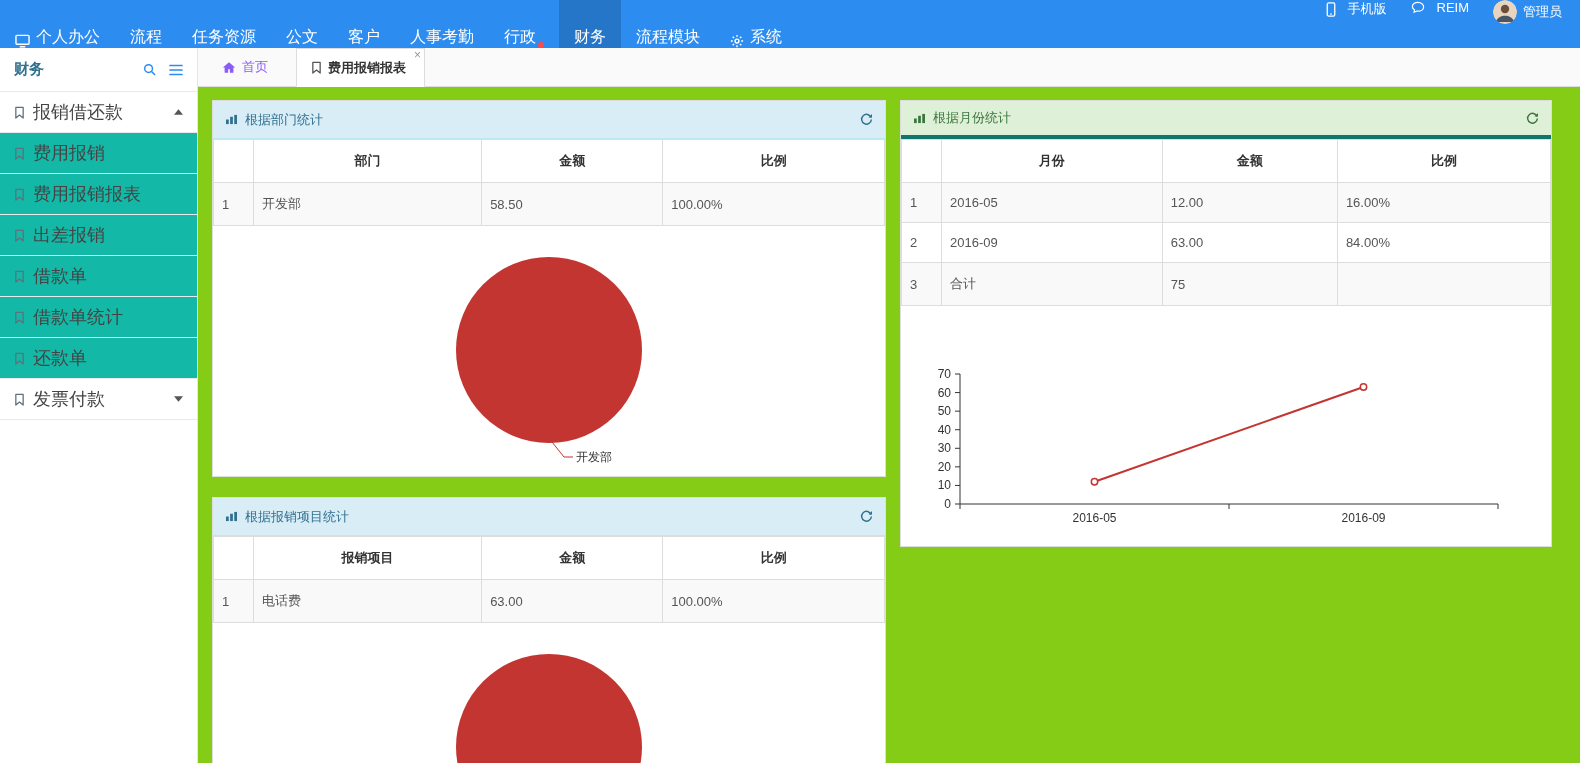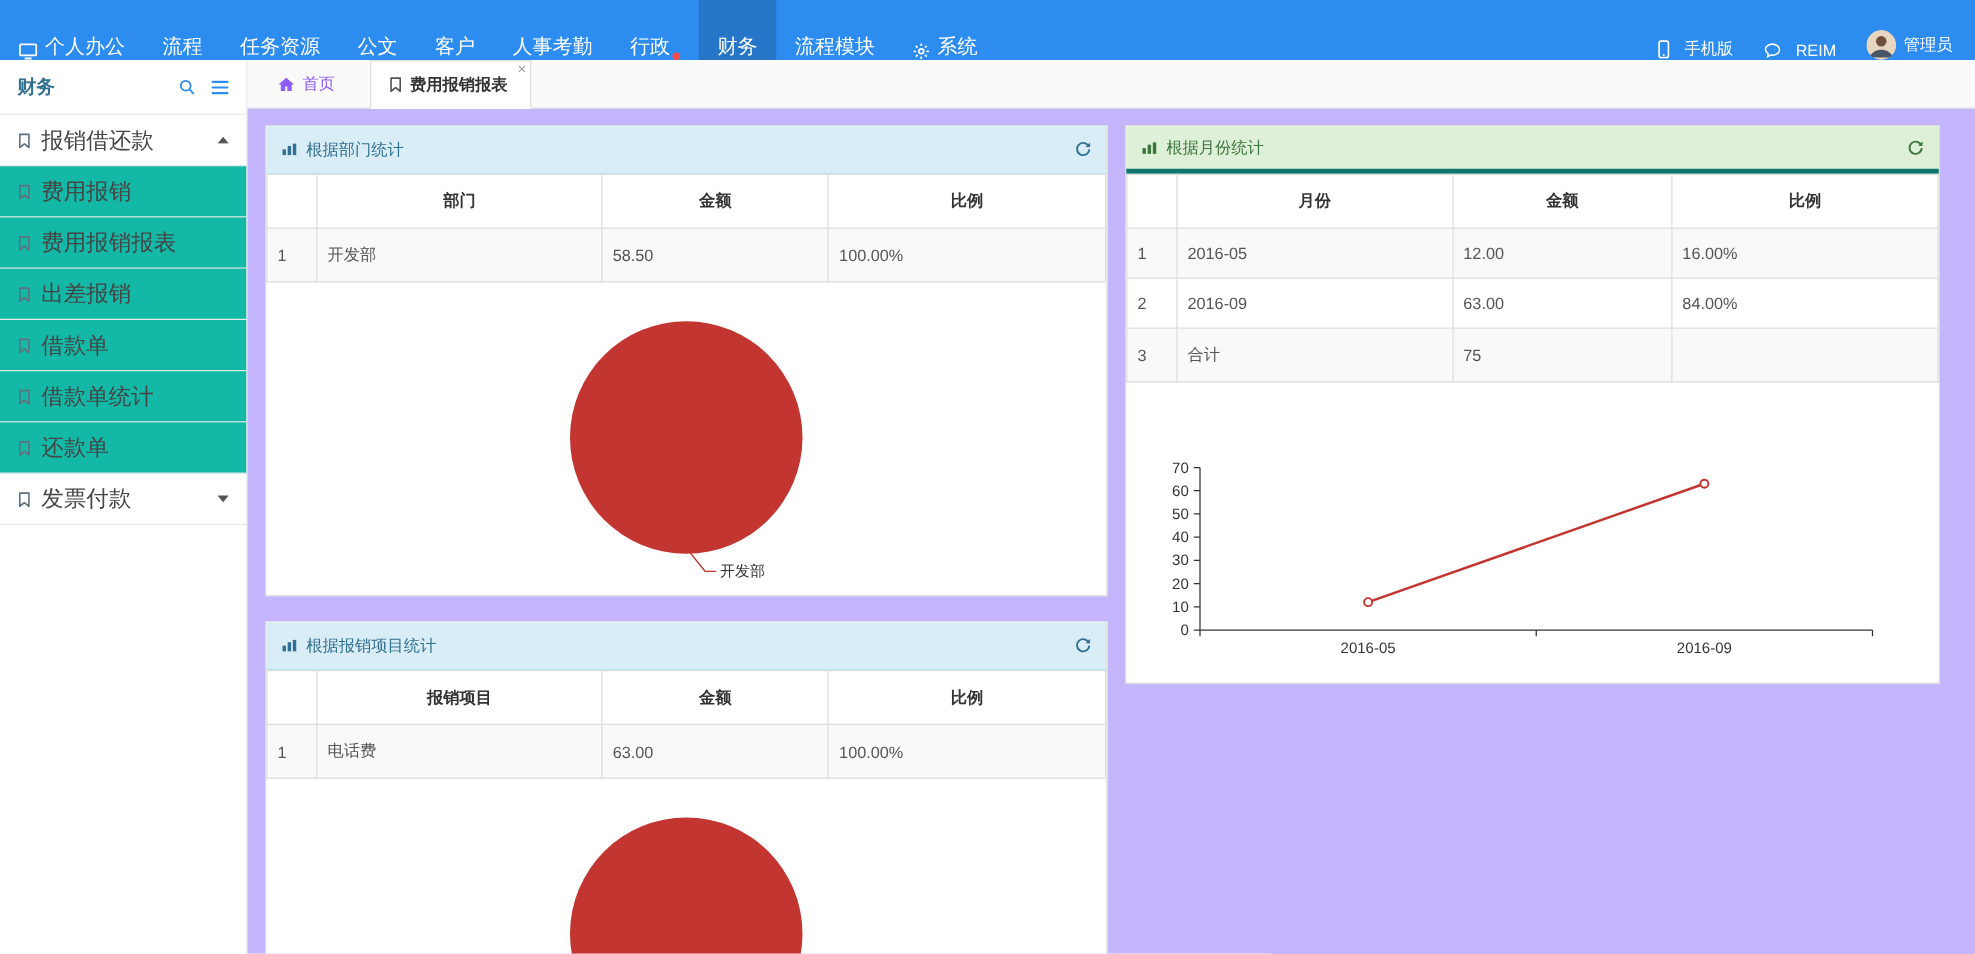--- a/index.html
+++ b/index.html
@@ -5,40 +5,40 @@
 html,body{margin:0;padding:0;width:1580px;height:763px;overflow:hidden;background:#fff;
  font-family:"Liberation Sans","DejaVu Sans",sans-serif;}
 *{box-sizing:border-box}
 .topnav{height:48px;background:#2d8cf0;display:flex;align-items:stretch;color:#fff}
 .brand{display:flex;align-items:center;gap:9px;padding:0 20px 0 14px;font-size:17px;font-weight:bold;white-space:nowrap;cursor:pointer}
 .navmenu{display:flex;flex:1}
 .nav-item{display:flex;align-items:flex-end;padding:0 15px;font-size:16px;cursor:pointer;white-space:nowrap}
 .nav-item.active{background:rgba(0,0,0,.16)}
 .nav-ico{display:inline-flex;margin-right:6px;align-items:center}
 .nav-dot{width:6px;height:6px;border-radius:50%;background:#ff4a4a;margin:-12px 0 0 2px}
-.navright{display:flex;align-items:flex-end;padding-right:6px}
+.navright{display:flex;align-items:flex-start;padding-right:6px}
 .nr-item{display:flex;align-items:center;gap:6px;padding:0 12px;font-size:13px;cursor:pointer;white-space:nowrap}
 .avatar{width:24px;height:24px;border-radius:50%;overflow:hidden;display:inline-flex}
 .main-row{display:flex;height:715px}
 .sidebar{width:198px;background:#fff;border-right:1px solid #e2e6ea;flex:none}
 .side-head{height:44px;display:flex;align-items:center;justify-content:space-between;padding:0 14px;border-bottom:1px solid #e7eaec}
 .side-title{font-size:15px;font-weight:bold;color:#31708f}
 .side-tools{display:flex;gap:13px;color:#2d8cf0;align-items:center}
 .side-tools span{display:inline-flex;cursor:pointer}
 .sidemenu{list-style:none;margin:0;padding:0}
 .sitem{height:41px;display:flex;align-items:center;padding:0 14px;border-bottom:1px solid #e7eaec;font-size:18px;color:#444;cursor:pointer;background:#fff}
 .sitem.child{background:#14b8a6}
 .s-ico{display:inline-flex;margin-right:8px;color:#60707c}
 .caret{margin-left:auto;color:#555;display:inline-flex}
 .work{flex:1;display:flex;flex-direction:column;min-width:0}
 .tabbar{height:39px;background:#fafafa;border-bottom:1px solid #ddd;display:flex;align-items:stretch;flex:none}
 .crumb{display:flex;align-items:center;gap:6px;margin-left:24px;color:#8b5cf6;font-size:13px;cursor:pointer}
 .tab{position:relative;display:flex;align-items:center;gap:6px;margin-left:28px;margin-bottom:-1px;padding:0 18px 0 14px;background:#fff;border:1px solid #ddd;border-bottom-color:#fff;font-size:13px;font-weight:bold;color:#333;cursor:pointer}
 .tab-close{position:absolute;top:0;right:3px;font-size:12px;font-weight:normal;color:#999;line-height:13px;cursor:pointer}
-.content{flex:1;display:flex;align-items:flex-start;gap:14px;padding:13px 14px;overflow:hidden;background:#c4b5fd}
+.content{flex:1;display:flex;align-items:flex-start;gap:14px;padding:13px 14px;overflow:hidden;background:#84cc16}
 .col-l{width:674px;flex:none}
 .col-r{width:652px;flex:none}
 .panel{border:1px solid #ddd;background:#fff}
 .panel+.panel{margin-top:20px}
 .phead{height:38px;display:flex;align-items:center;justify-content:space-between;padding:0 12px;font-size:13px}
 .p-info .phead{background:#d9edf7;border-bottom:1px solid #bce8f1;color:#31708f}
 .p-success .phead{background:#dff0d8;border-bottom:4px solid #0f766e;color:#3c763d}
 .ptitle{display:flex;align-items:center;gap:7px}
 .refresh{display:inline-flex;cursor:pointer}
 .ptable{width:100%;border-collapse:collapse;font-size:13px}

